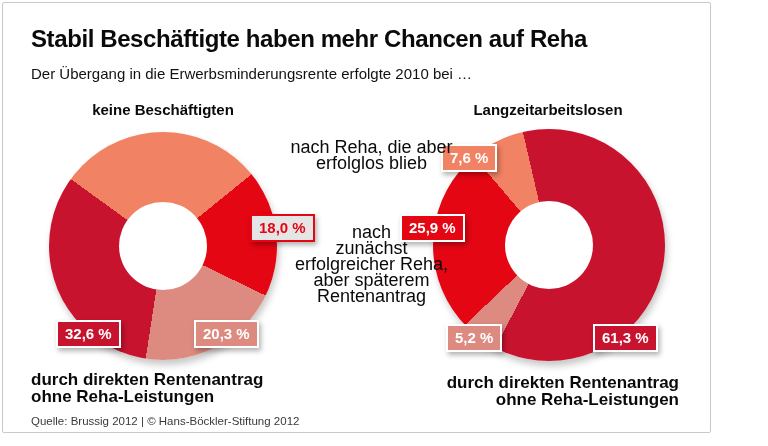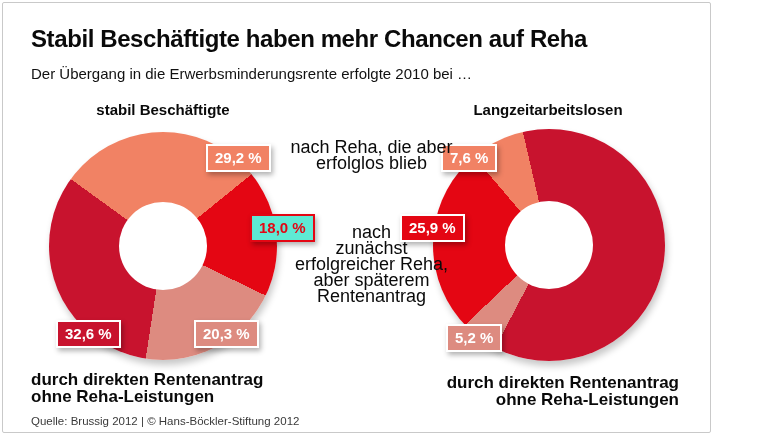--- a/index.html
+++ b/index.html
@@ -12,21 +12,21 @@
   .chart-title.right{left:425px;top:98px;}
   .donut{position:absolute;border-radius:50%;box-shadow:2px 5px 7px rgba(0,0,0,0.22);}
   .donut.left{left:46px;top:129px;width:228px;height:228px;}
   .donut.right{left:430px;top:126px;width:232px;height:232px;}
   .hole{position:absolute;left:50%;top:50%;width:88px;height:88px;margin:-44px 0 0 -44px;background:#fff;border-radius:50%;}
   .pct{position:absolute;font-size:15px;font-weight:bold;line-height:1;padding:4px 7px 5px 7px;border:2px solid #fff;color:#fff;box-shadow:2px 3px 5px rgba(0,0,0,0.3);white-space:nowrap;}
   .pct.salmon{background:var(--salmon);}
   .pct.red{background:var(--red);}
   .pct.rose{background:var(--rose);}
   .pct.darkred{background:var(--darkred);}
-  .pct.outline{background:#5eead4;color:var(--red);border-color:var(--red);}
+  .pct.outline{background:#e5e5e5;color:var(--red);border-color:var(--red);}
   .pos-l1{left:203px;top:141px;}
   .pos-l2{left:247px;top:211px;}
   .pos-l3{left:191px;top:317px;}
   .pos-l4{left:53px;top:317px;}
   .pos-r1{left:438px;top:141px;}
   .pos-r2{left:397px;top:211px;}
   .pos-r3{left:443px;top:321px;}
   .pos-r4{left:590px;top:321px;}
   .annot{position:absolute;font-size:18px;line-height:16px;color:#0a0a0a;text-align:center;white-space:pre-line;}
   .annot.a1{left:276px;top:136px;width:185px;}
@@ -38,38 +38,38 @@
   .source{position:absolute;left:28px;top:412px;font-size:11.5px;color:#3a3a3a;}
 </style>
 </head>
 <body>
 
 <div class="card">
 
   <h1 class="title">Stabil Beschäftigte haben mehr Chancen auf Reha</h1>
   <p class="subtitle">Der Übergang in die Erwerbsminderungsrente erfolgte 2010 bei …</p>
 
-  <div class="chart-title left">stabil Beschäftigte</div>
+  <div class="chart-title left">keine Beschäftigten</div>
   <div class="chart-title right">Langzeitarbeitslosen</div>
 
   <div class="donut left" style="background: conic-gradient(from 306deg, rgb(241, 130, 100) 0deg, rgb(241, 130, 100) 105.01deg, rgb(228, 6, 19) 105.01deg, rgb(228, 6, 19) 169.75deg, rgb(221, 139, 128) 169.75deg, rgb(221, 139, 128) 242.76deg, rgb(200, 19, 46) 242.76deg, rgb(200, 19, 46) 360deg);">
     <div class="hole"></div>
   </div>
   <div class="donut right" style="background: conic-gradient(from 347deg, rgb(200, 19, 46) 0deg, rgb(200, 19, 46) 220.68deg, rgb(221, 139, 128) 220.68deg, rgb(221, 139, 128) 239.4deg, rgb(228, 6, 19) 239.4deg, rgb(228, 6, 19) 332.64deg, rgb(241, 130, 100) 332.64deg, rgb(241, 130, 100) 360deg);">
     <div class="hole"></div>
   </div>
 
-  <div class="pct salmon pos-l1">29,2 %</div>
   <div class="pct outline pos-l2">18,0 %</div>
   <div class="pct rose pos-l3">20,3 %</div>
   <div class="pct darkred pos-l4">32,6 %</div>
 
   <div class="pct salmon pos-r1">7,6 %</div>
   <div class="pct red pos-r2">25,9 %</div>
   <div class="pct rose pos-r3">5,2 %</div>
+  <div class="pct darkred pos-r4">61,3 %</div>
 
   <div class="annot a1">nach Reha, die aber
 erfolglos blieb</div>
   <div class="annot a2">nach
 zunächst
 erfolgreicher Reha,
 aber späterem
 Rentenantrag</div>
 
   <div class="caption left">durch direkten Rentenantrag

